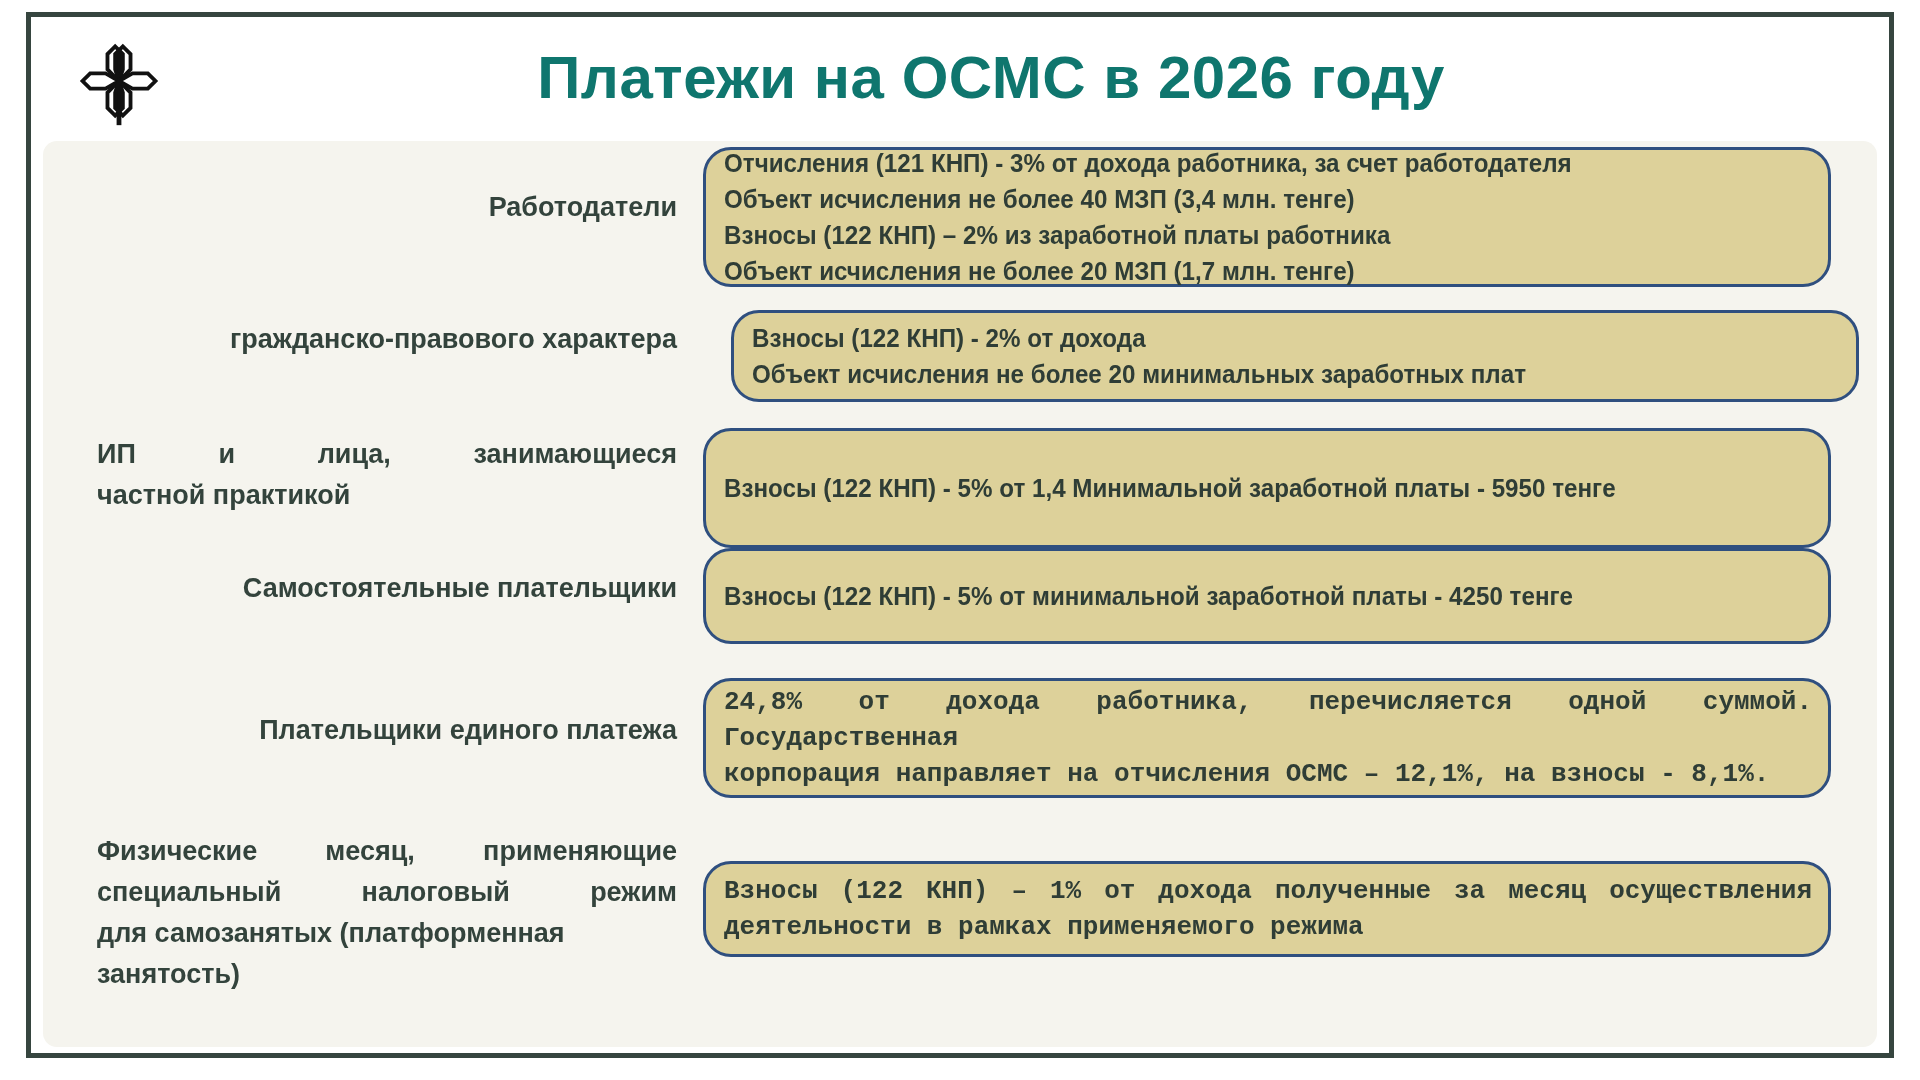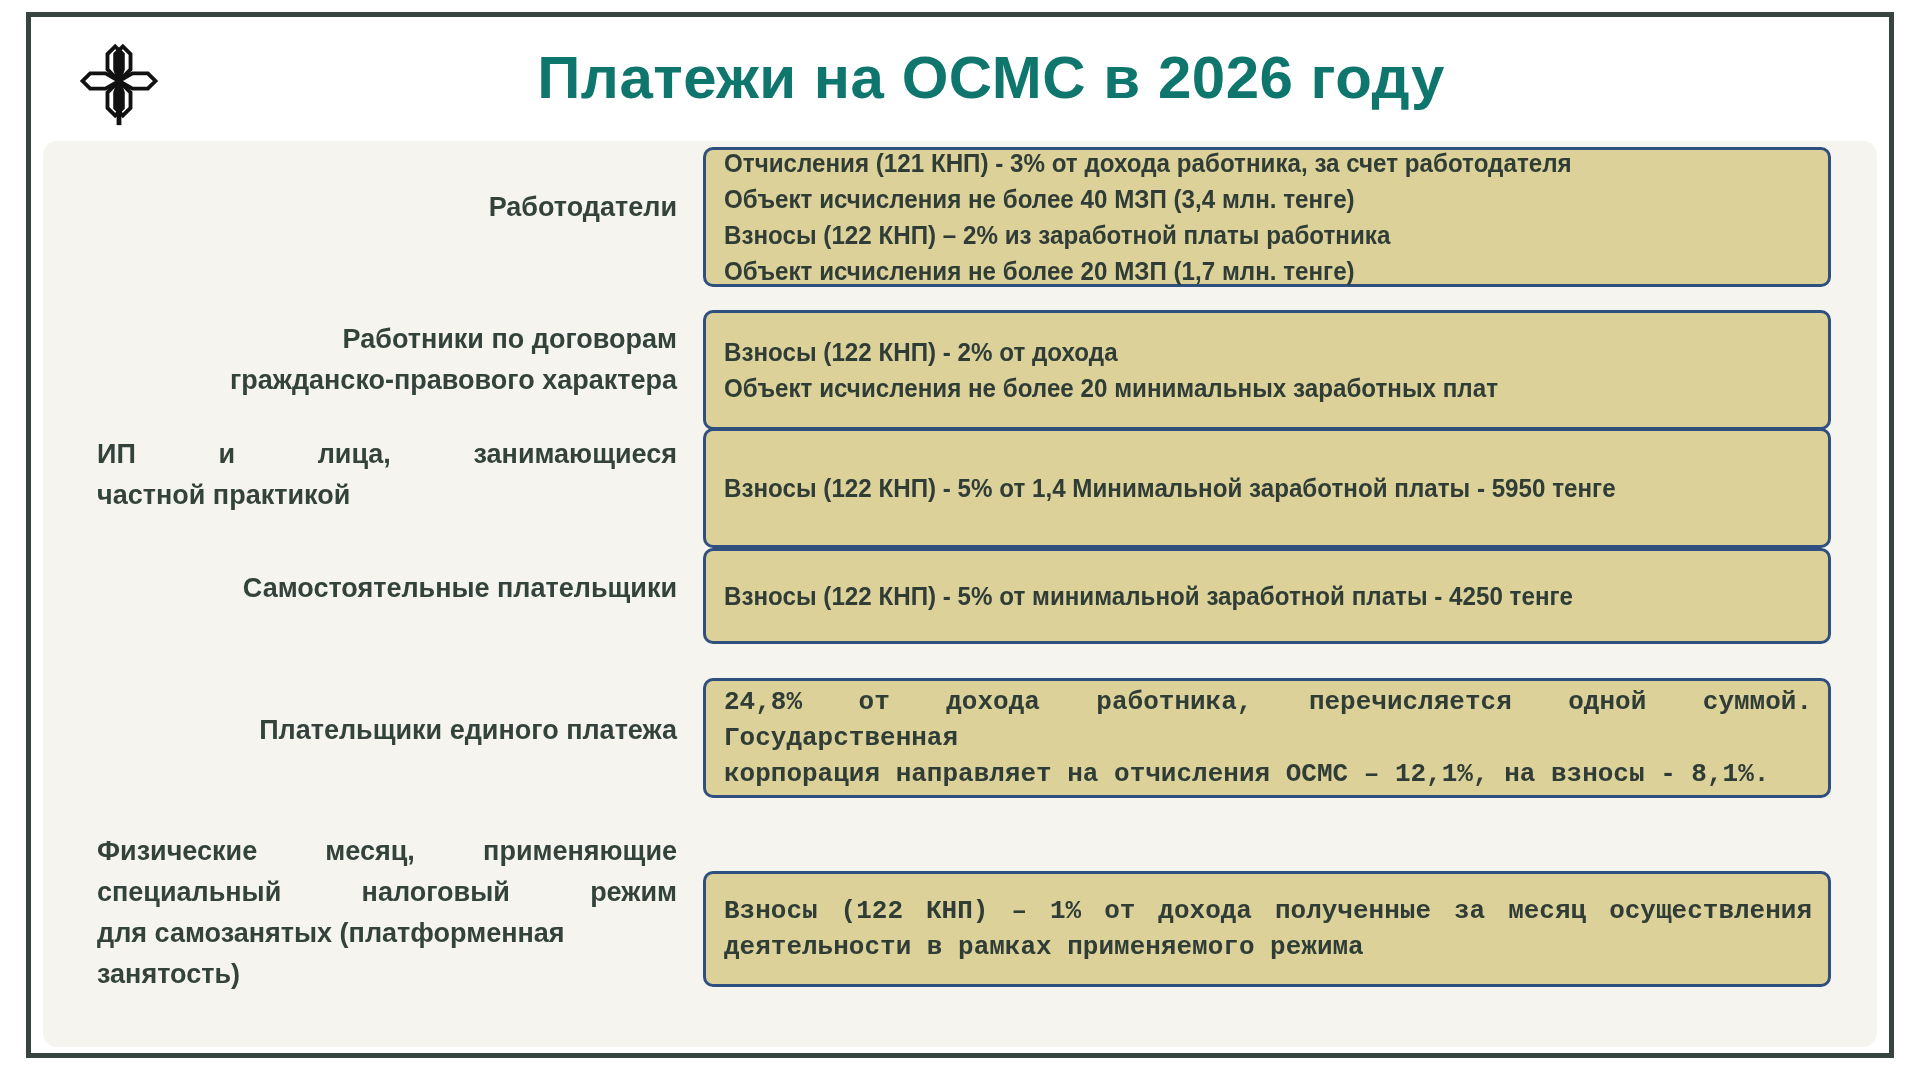--- a/index.html
+++ b/index.html
@@ -95,21 +95,21 @@
   }
 
   
   .box {
     position: absolute;
     left: 660px;
     width: 1128px;
     box-sizing: border-box;
     background: #ddd19a;
     border: 3px solid #2f4f7f;
-    border-radius: 10px;
+    border-radius: 28px;
     padding: 10px 16px 10px 18px;
     display: flex;
     flex-direction: column;
     justify-content: center;
   }
   .box .line {
     display: block;
     color: #2f3d36;
     font-weight: bold;
     font-size: 26px;
@@ -174,24 +174,23 @@
       <div class="box cond" style="top:6px; height:140px;">
         <span class="line">Отчисления (121 КНП) - 3% от дохода работника, за счет работодателя</span>
         <span class="line">Объект исчисления не более 40 МЗП (3,4 млн. тенге)</span>
         <span class="line">Взносы (122 КНП) – 2% из заработной платы работника</span>
         <span class="line">Объект исчисления не более 20 МЗП (1,7 млн. тенге)</span>
       </div>
     </div>
 
     <div class="row" style="top:160px;">
       <div class="row-label plain" style="top:18px;">
-        <span class="ln">Работники  по  договорам</span>
         <span class="ln">гражданско-правового характера</span>
       </div>
-      <div class="box cond" style="top:9px; height:120px;">
+      <div class="box cond" style="top:9px; height:92px;margin-left:28px;">
         <span class="line">Взносы (122 КНП) - 2% от дохода</span>
         <span class="line">Объект исчисления не более 20 минимальных заработных плат</span>
       </div>
     </div>
 
     <div class="row" style="top:281px;">
       <div class="row-label" style="top:12px;">
         <span class="ln j">ИП  и  лица,  занимающиеся</span>
         <span class="ln">частной практикой</span>
       </div>
@@ -219,20 +218,20 @@
       </div>
     </div>
 
     <div class="row" style="top:654px;">
       <div class="row-label" style="top:36px;">
         <span class="ln j">Физические  месяц,  применяющие</span>
         <span class="ln j">специальный  налоговый  режим</span>
         <span class="ln">для самозанятых (платформенная</span>
         <span class="ln">занятость)</span>
       </div>
-      <div class="box just" style="top:76px; height:116px;">
+      <div class="box just" style="top:66px; height:96px;">
         <span class="line">Взносы  (122  КНП)  –  1%  от  дохода  полученные  за  месяц  осуществления</span>
         <span class="line last">деятельности в рамках применяемого режима</span>
       </div>
     </div>
 
   </div>
 </div>
 
 </body></html>

